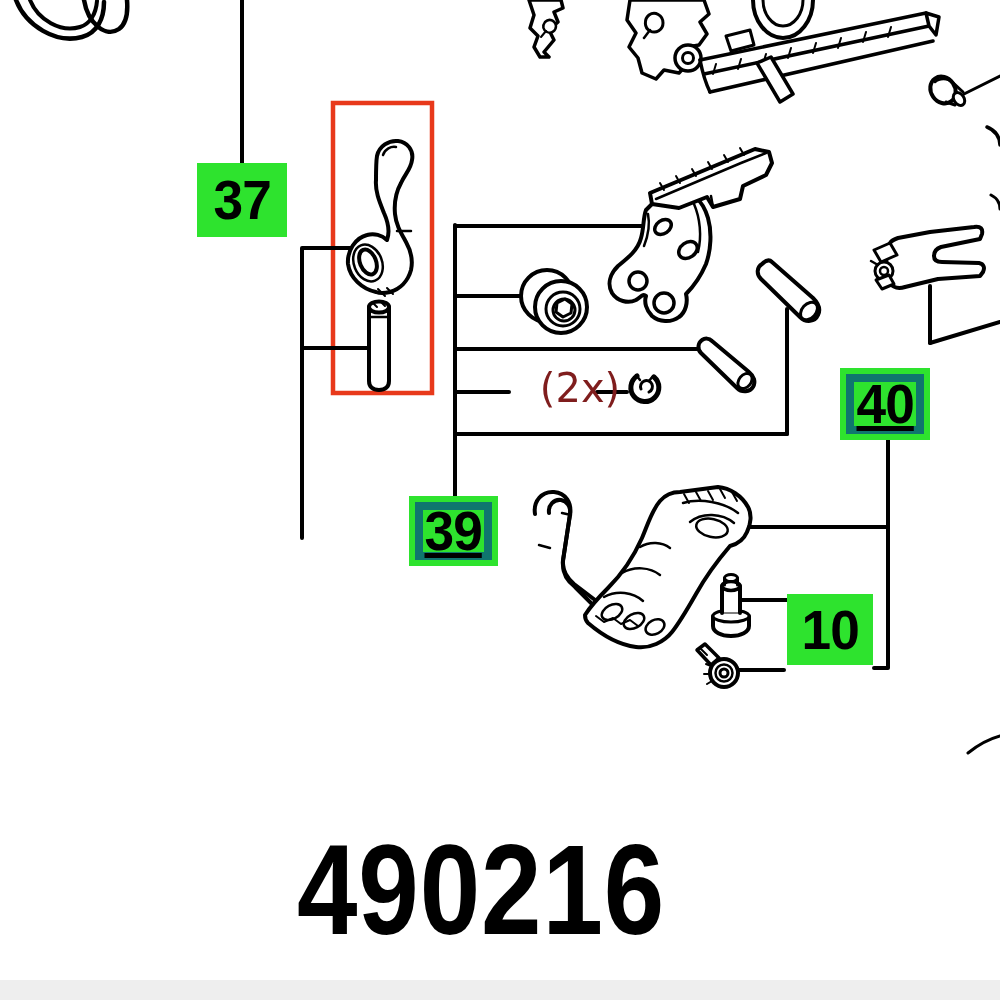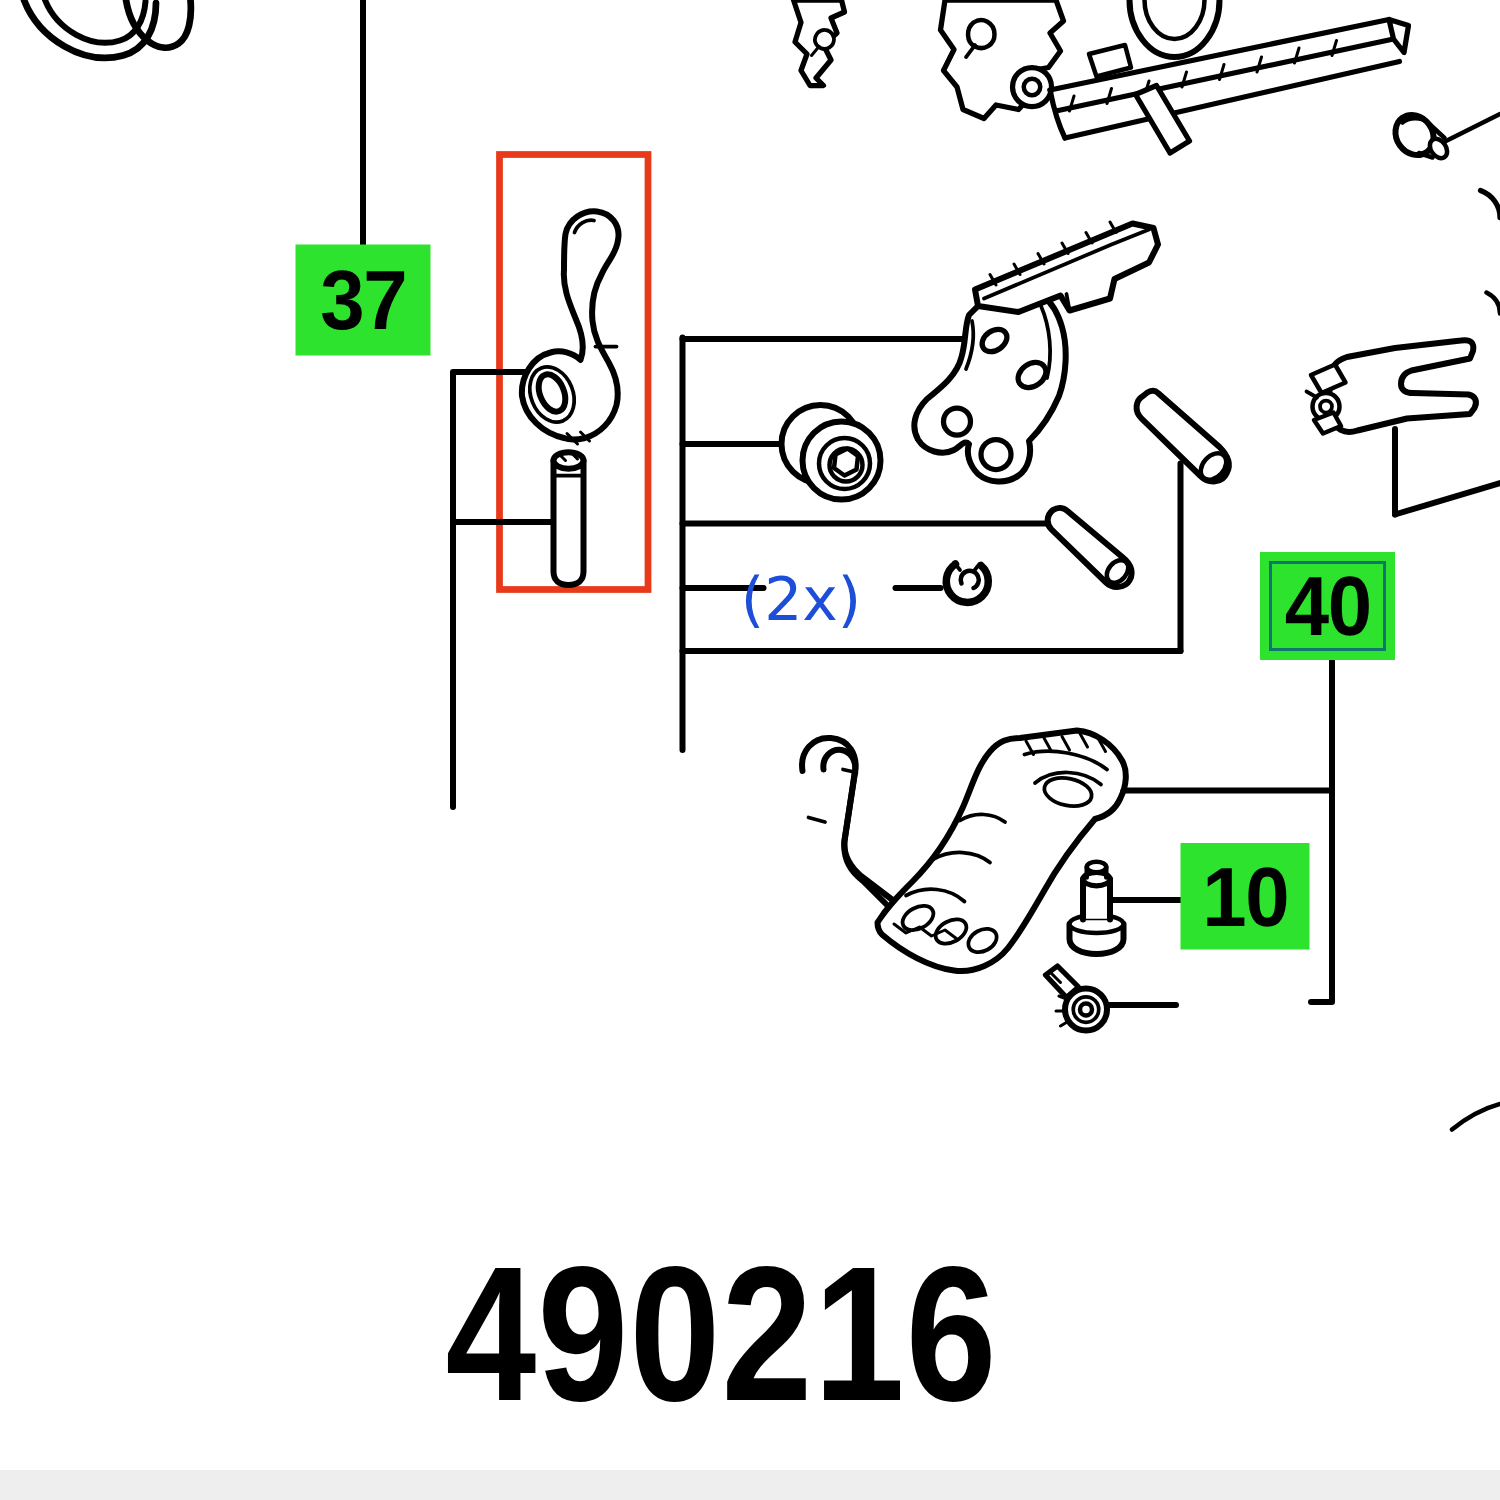--- a/index.html
+++ b/index.html
@@ -20,31 +20,31 @@
     stroke:var(--diagram-line);
     stroke-linecap:round;stroke-linejoin:round;
   }
   .callout{
     position:absolute;display:flex;align-items:center;justify-content:center;
     box-sizing:border-box;
   }
   .callout.green{background:var(--highlight-green);}
   .callout.red{background:var(--highlight-red);}
   .callout .inner{
-    position:absolute;inset:6px;border:2px solid #0f766e;
-    display:flex;align-items:center;justify-content:center;
+    position:absolute;inset:6px;border:8px solid #0f766e;
+    display:flex;align-items:center;justify-content:center;text-decoration:underline;
   }
   .digits{
     font-weight:bold;font-size:56px;line-height:1;color:#000;
     transform:scaleX(.95);letter-spacing:-1px;
   }
   .qty-note{
-    position:absolute;left:488px;top:365px;width:92px;height:46px;
+    position:absolute;left:534px;top:365px;width:92px;height:46px;
     font-family:"DejaVu Sans", sans-serif;font-size:40px;line-height:46px;
-    color:#1d4ed8;text-align:center;white-space:nowrap;margin-top:12px;
+    color:#7f1d1d;text-align:center;white-space:nowrap;
   }
   .part-number{
     position:absolute;left:297px;top:826px;
     font-family:"Liberation Sans", sans-serif;font-weight:bold;
     font-size:128px;line-height:1;color:#000;
     transform:scaleX(.85);transform-origin:left center;
     letter-spacing:1px;white-space:nowrap;
   }
 </style>
 </head>
@@ -230,28 +230,33 @@
     <path d="M711,666 l-5,-2 M710,674 l-6,0 M712,681 l-5,3" fill="none" stroke-width="2"></path>
   </g>
 
 </svg>
 
 <div class="callout green" style="left:197px;top:163px;width:90px;height:74px">
   <span class="digits">37</span>
 </div>
 
 
+<div class="callout green" style="left:409px;top:496px;width:89px;height:70px">
+  <div class="inner">
+    <span class="digits">39</span>
+  </div>
+</div>
 
 <div class="callout green" style="left:840px;top:368px;width:90px;height:72px">
   <div class="inner">
     <span class="digits">40</span>
   </div>
 </div>
 
-<div class="callout green" style="left:787px;top:562px;width:86px;height:71px">
+<div class="callout green" style="left:787px;top:594px;width:86px;height:71px">
   <span class="digits">10</span>
 </div>
 
 
 <div class="qty-note">(2x)</div>
 
 <div class="part-number">490216</div>
 
 </div>
 

